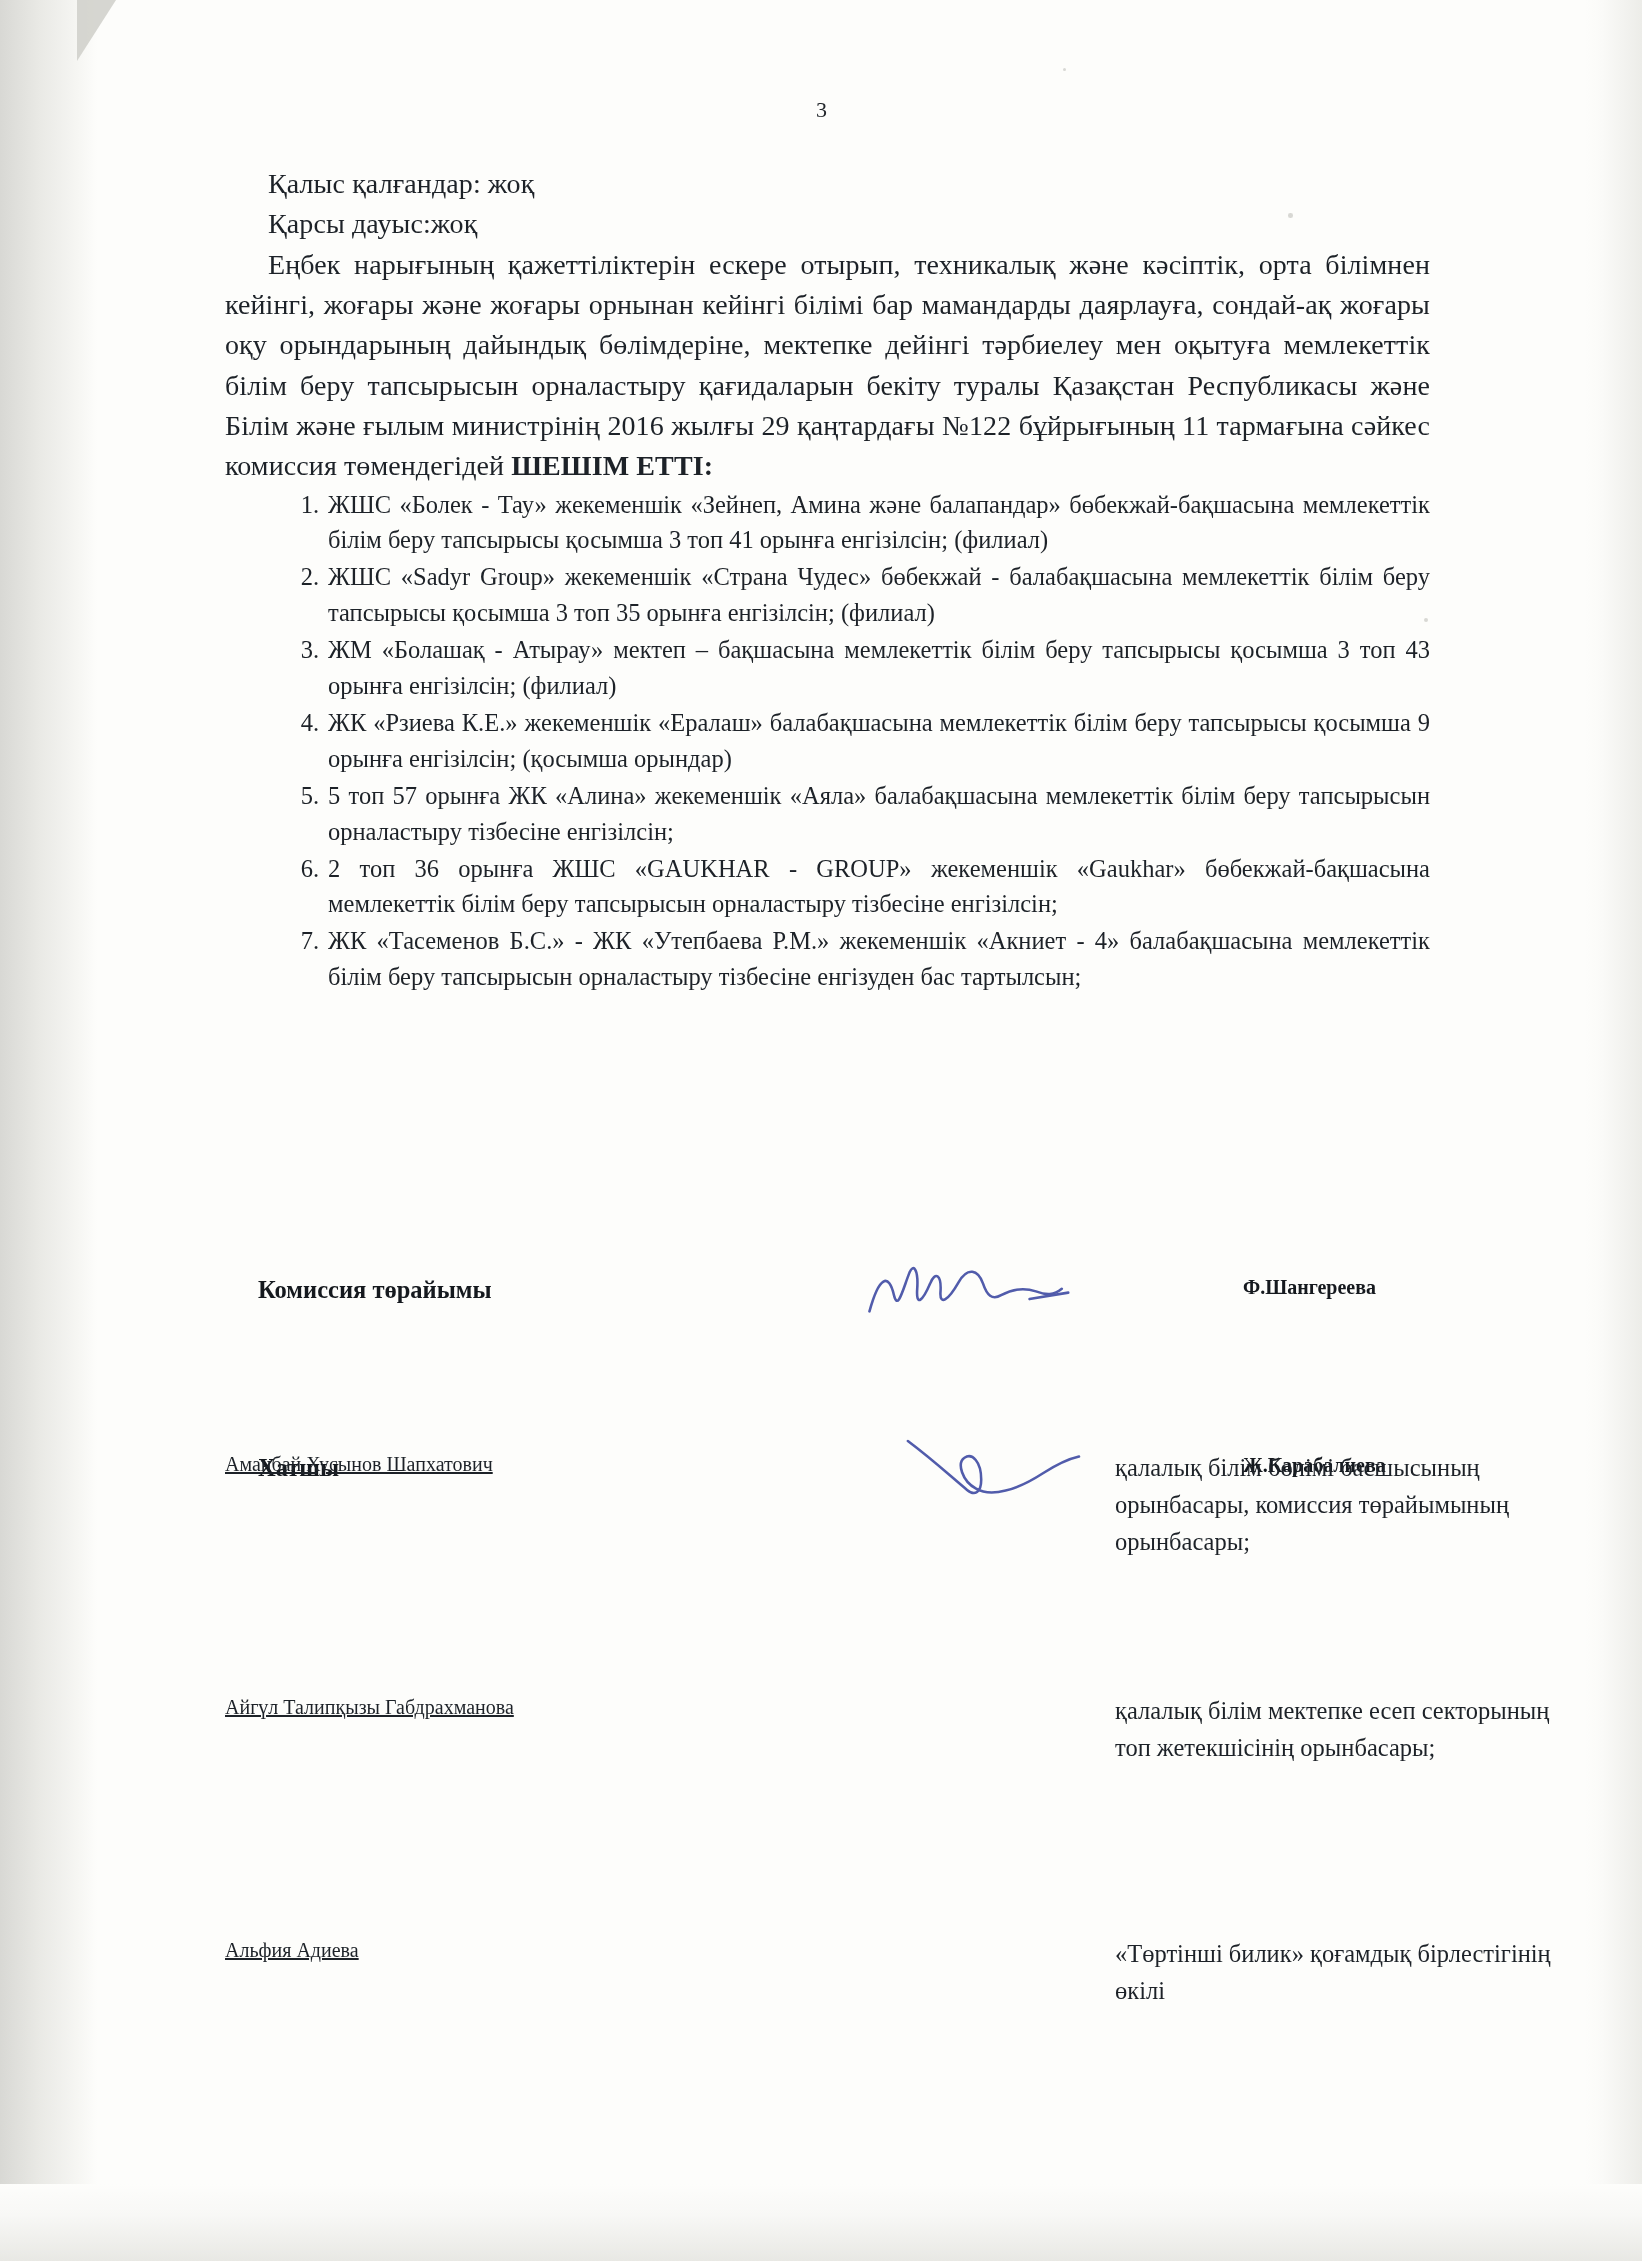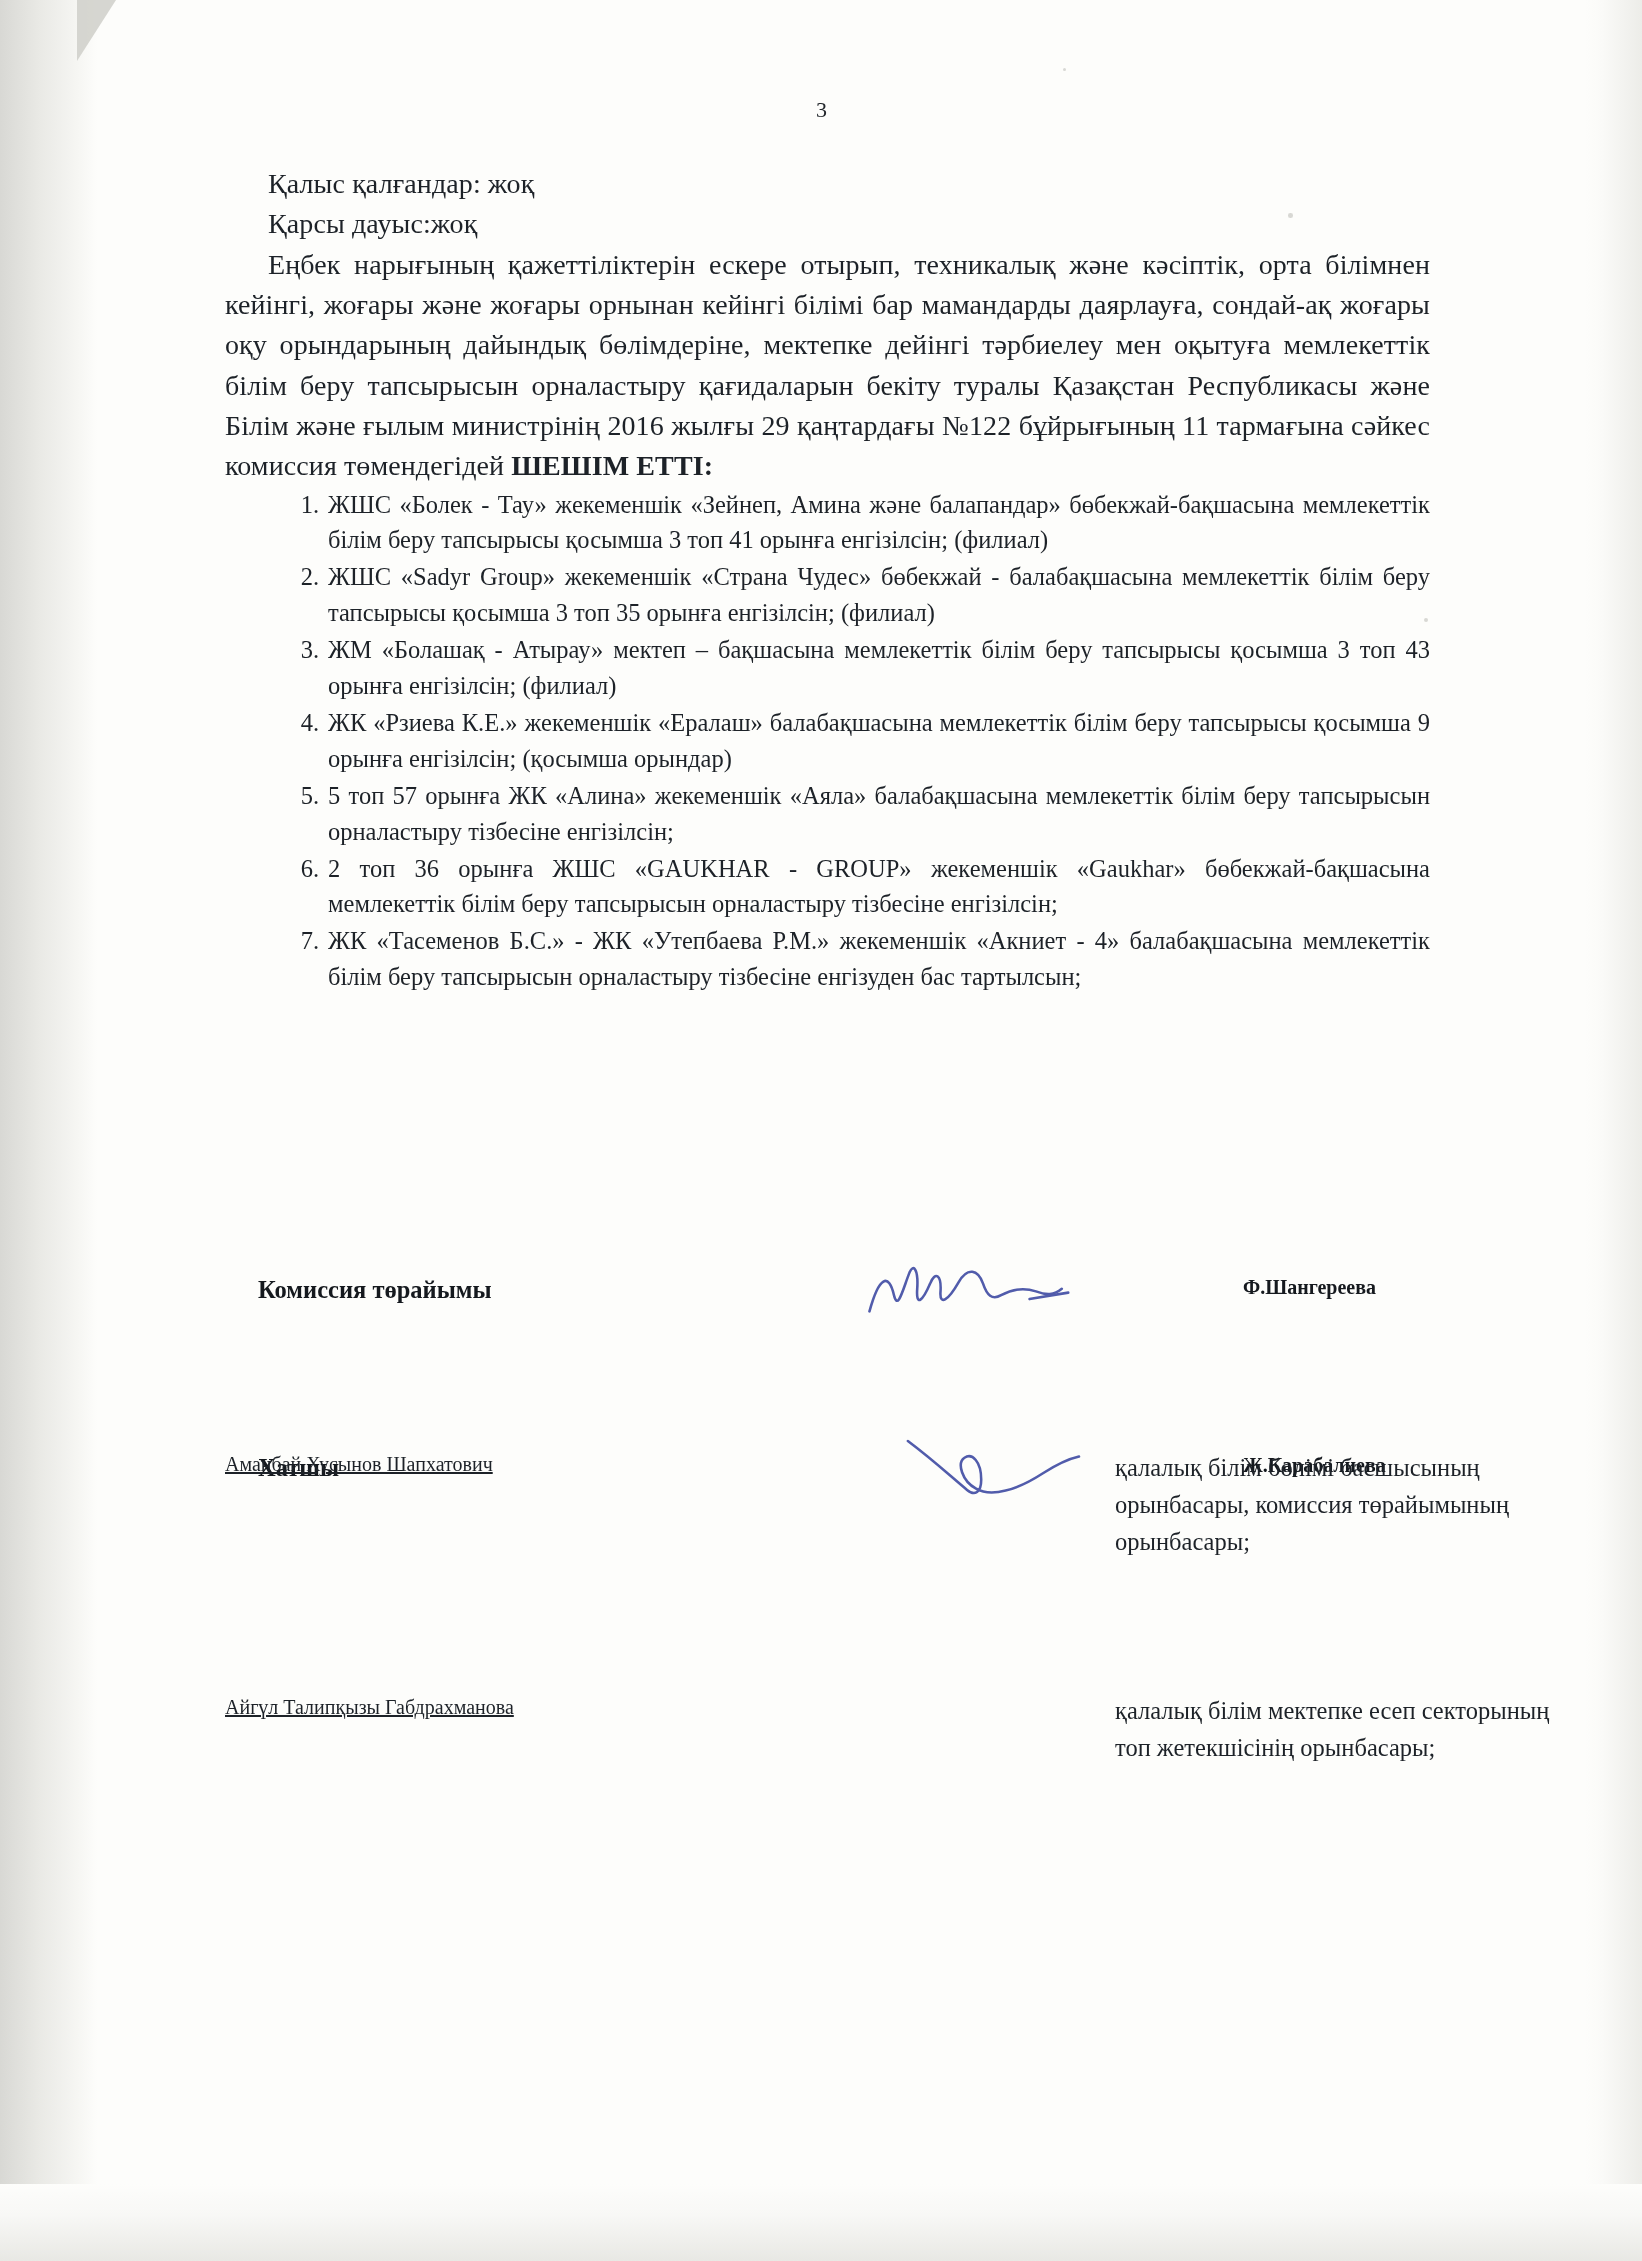--- a/index.html
+++ b/index.html
@@ -227,17 +227,21 @@
 
     <div class="members">
       <div class="member-row">
         <div class="member-name">Аманбай Хусынов Шапхатович</div>
         <div class="member-role">қалалық білім бөлімі басшысының орынбасары, комиссия төрайымының орынбасары;</div>
       </div>
       <div class="member-row">
         <div class="member-name">Айгүл Талипқызы Габдрахманова</div>
         <div class="member-role">қалалық білім мектепке есеп секторының топ жетекшісінің орынбасары;</div>
       </div>
+      <div class="member-row">
+        <div class="member-name">Альфия Адиева</div>
+        <div class="member-role">«Төртінші билик» қоғамдық бірлестігінің өкілі</div>
+      </div>
     </div>
 
   </div>
 </div>
 
 
 </body></html>

